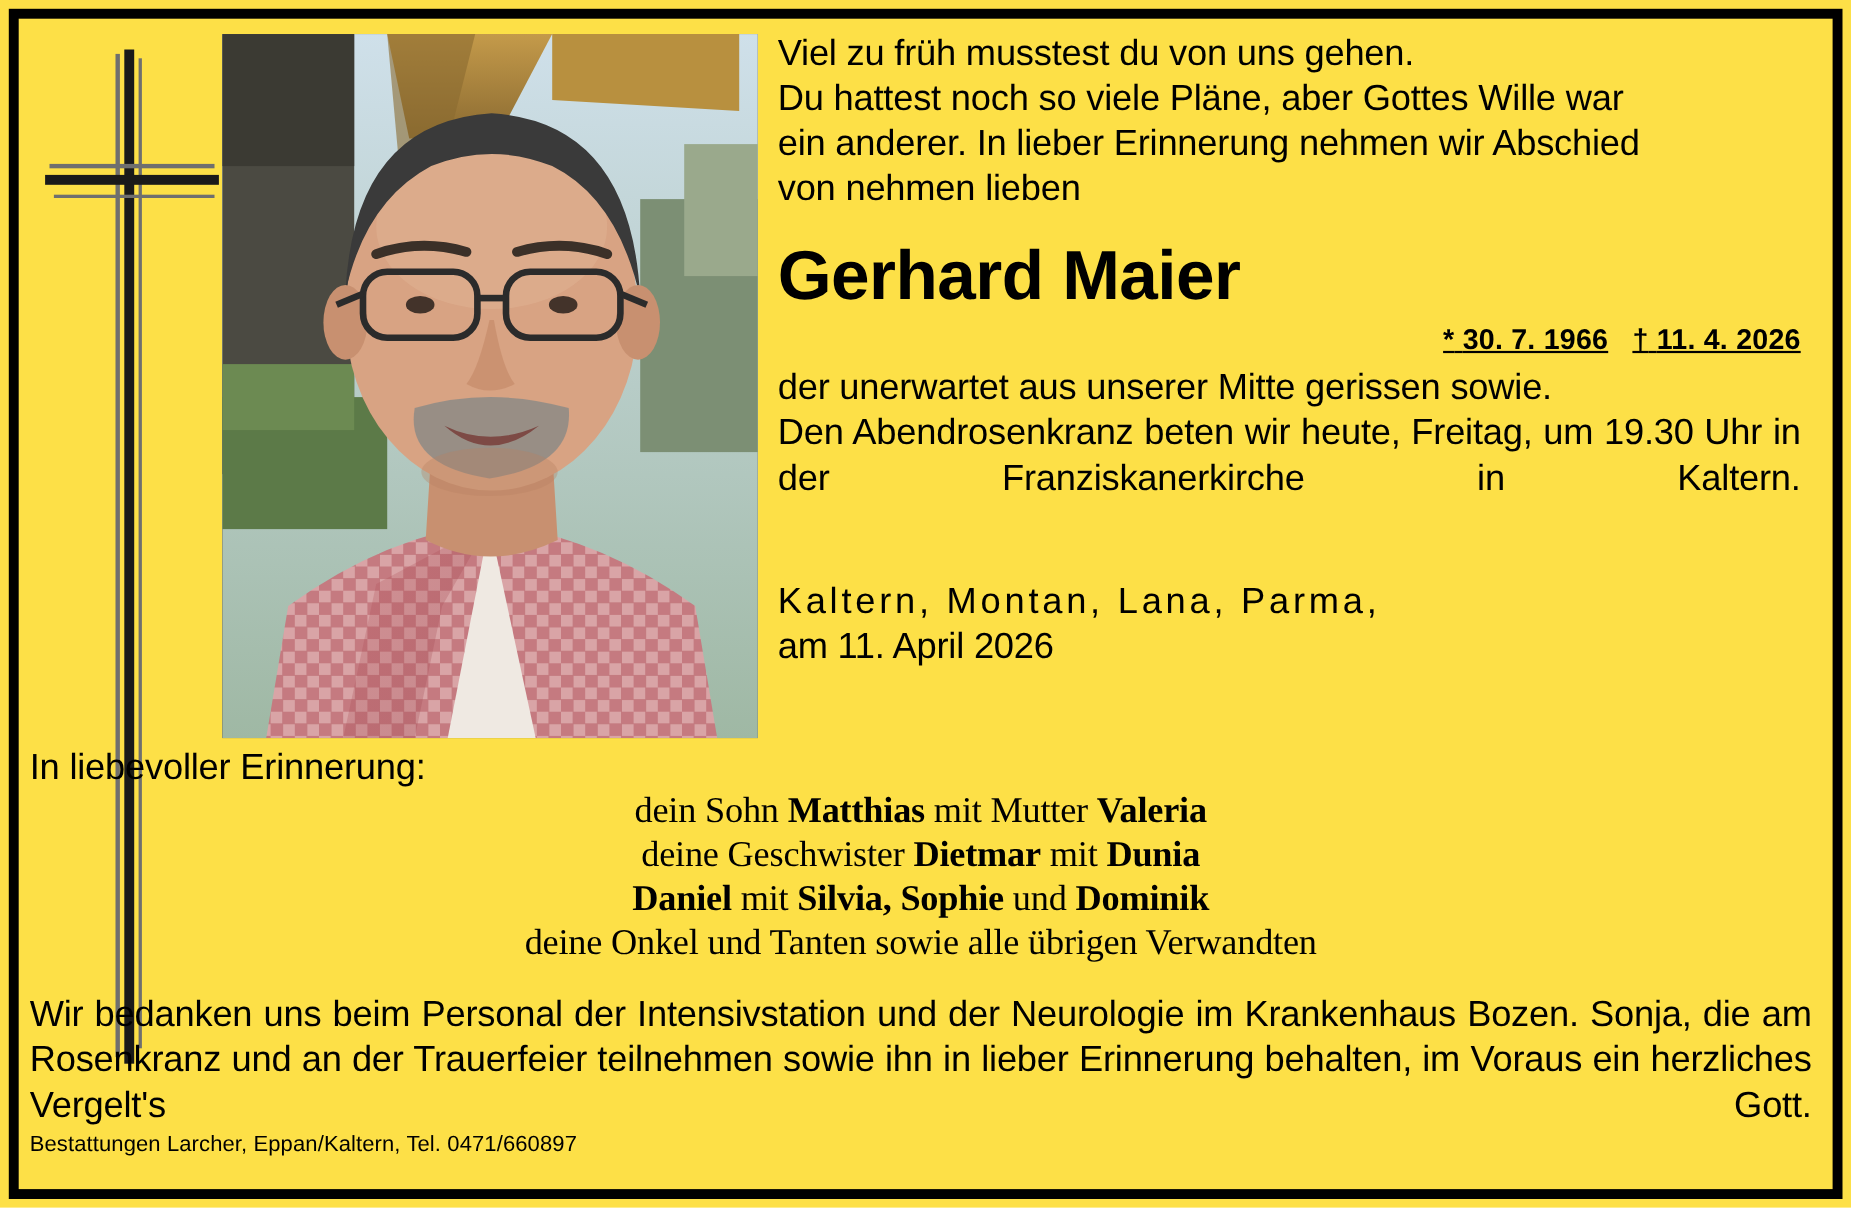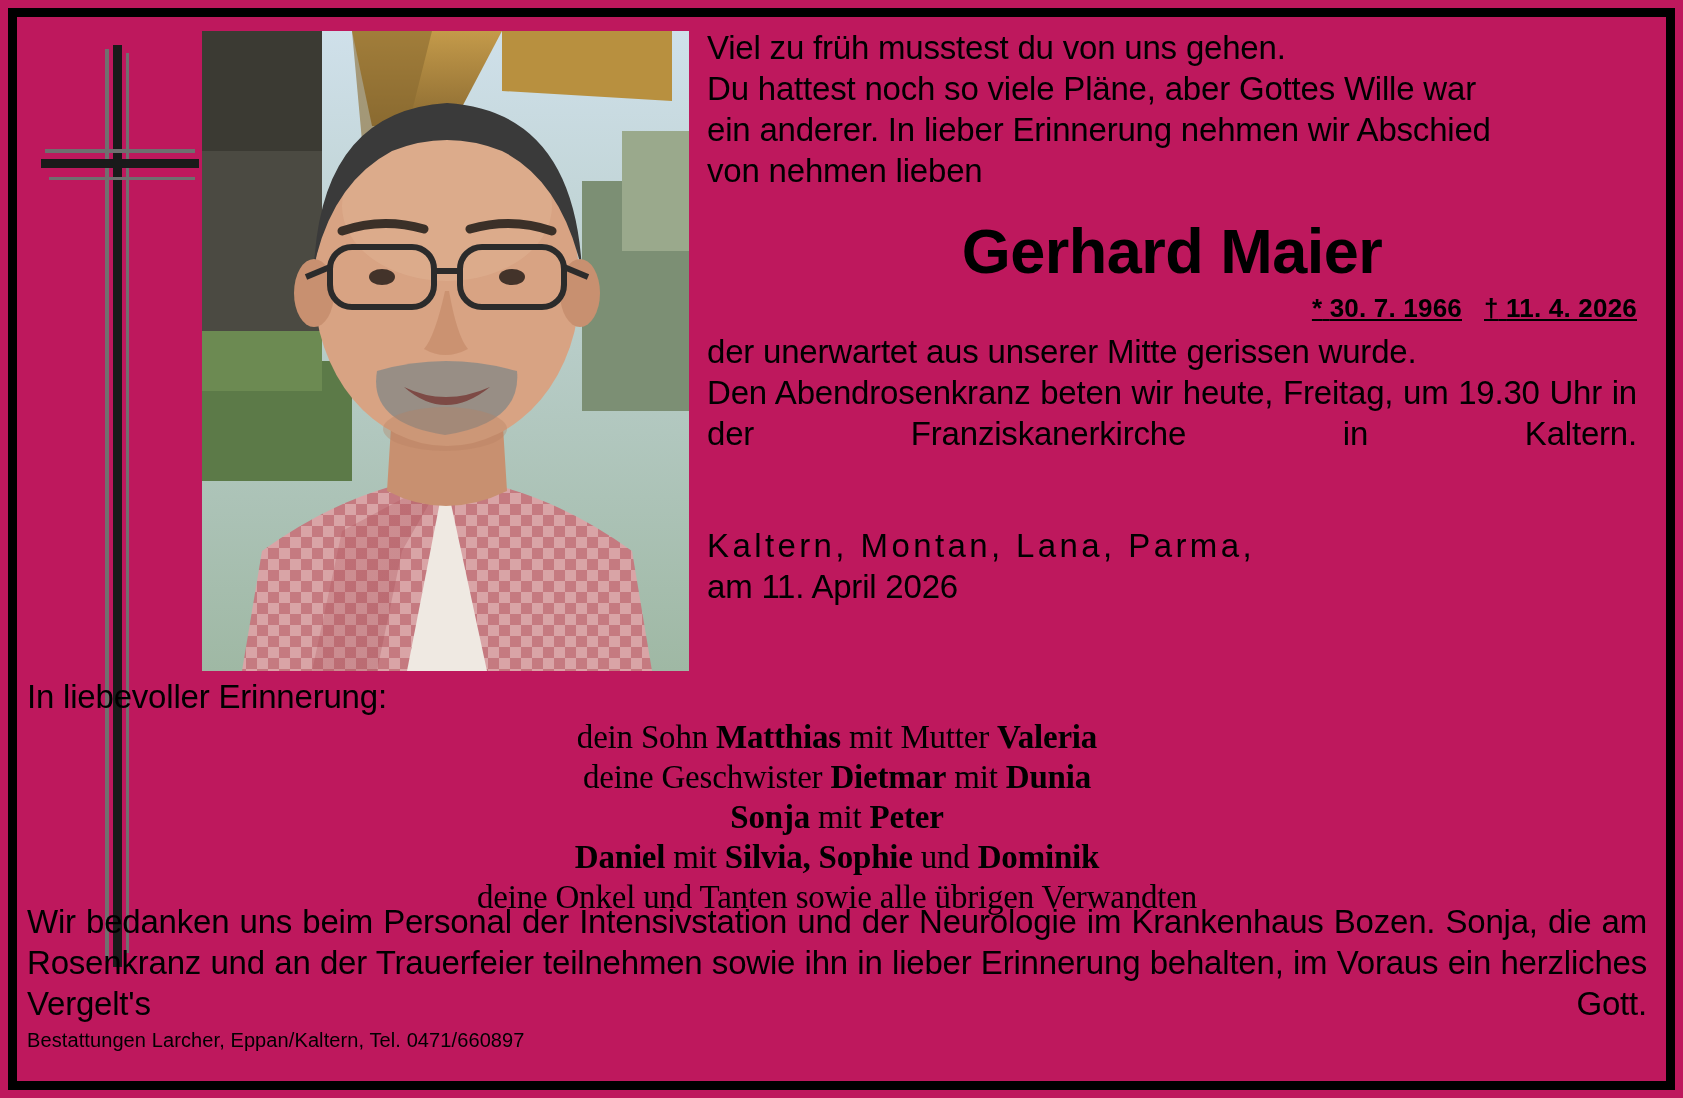--- a/index.html
+++ b/index.html
@@ -8,21 +8,21 @@
     background: #ffffff;
   }
   body {
     font-family: "Liberation Sans", sans-serif;
     color: #000000;
   }
   .page {
     position: relative;
     width: 1683px;
     height: 1098px;
-    background: #be185d;
+    background: #fde047;
     box-sizing: border-box;
     overflow: hidden;
   }
   .border-frame {
     position: absolute;
     left: 8px;
     top: 8px;
     width: 1667px;
     height: 1082px;
     border: 9px solid #000000;
@@ -64,21 +64,21 @@
     left: 690px;
     top: 10px;
     width: 930px;
   }
   .intro {
     font-size: 33px;
     line-height: 41px;
     letter-spacing: -0.2px;
   }
   .name {
-    text-align: center;
+    text-align: left;
     font-size: 63px;
     font-weight: bold;
     line-height: 72px;
     margin-top: 24px;
     letter-spacing: -0.5px;
   }
   .dates {
     text-align: right;
     font-size: 26px;
     font-weight: bold;
@@ -267,42 +267,39 @@
       <div class="name">Gerhard Maier</div>
 
       <div class="dates">
         <span>*</span>
         <span>30. 7. 1966</span><span class="gap"></span><span>†</span>
         <span>11. 4. 2026</span>
       </div>
 
       <div class="block-sep"></div>
 
-      <div class="body-line">der unerwartet aus unserer Mitte gerissen wurde.</div>
+      <div class="body-line">der unerwartet aus unserer Mitte gerissen sowie.</div>
 
 
       <div class="body-just lastjust">Den Abendrosenkranz beten wir heute, Freitag, um 19.30 Uhr in der Franziskanerkirche in Kaltern.</div>
 
       <div class="places">Kaltern, Montan, Lana, Parma,</div>
       <div class="placedate">am 11. April 2026</div>
     </div>
 
     <div class="family">
       <div class="fam-left">In liebevoller Erinnerung:</div>
       <div class="fam-center-wrap">
         <div class="ln">
           <span>dein Sohn </span><b>Matthias</b><span> mit Mutter </span><b>Valeria</b>
         </div>
         <div class="ln">
           <span>deine Geschwister </span><b>Dietmar</b><span> mit </span><b>Dunia</b>
         </div>
         <div class="ln">
-          <b>Sonja</b><span> mit </span><b>Peter</b>
-        </div>
-        <div class="ln">
           <b>Daniel</b><span> mit </span><b>Silvia, Sophie</b><span> und </span><b>Dominik</b>
         </div>
         <div class="ln">deine Onkel und Tanten sowie alle übrigen Verwandten</div>
       </div>
     </div>
 
     <div class="thanks">Wir bedanken uns beim Personal der Intensivstation und der Neurologie im Krankenhaus Bozen. Sonja, die am Rosenkranz und an der Trauerfeier teilnehmen sowie ihn in lieber Erinnerung behalten, im Voraus ein herzliches Vergelt's Gott.</div>
 
     <div class="footer">Bestattungen Larcher, Eppan/Kaltern, Tel. 0471/660897</div>
 

